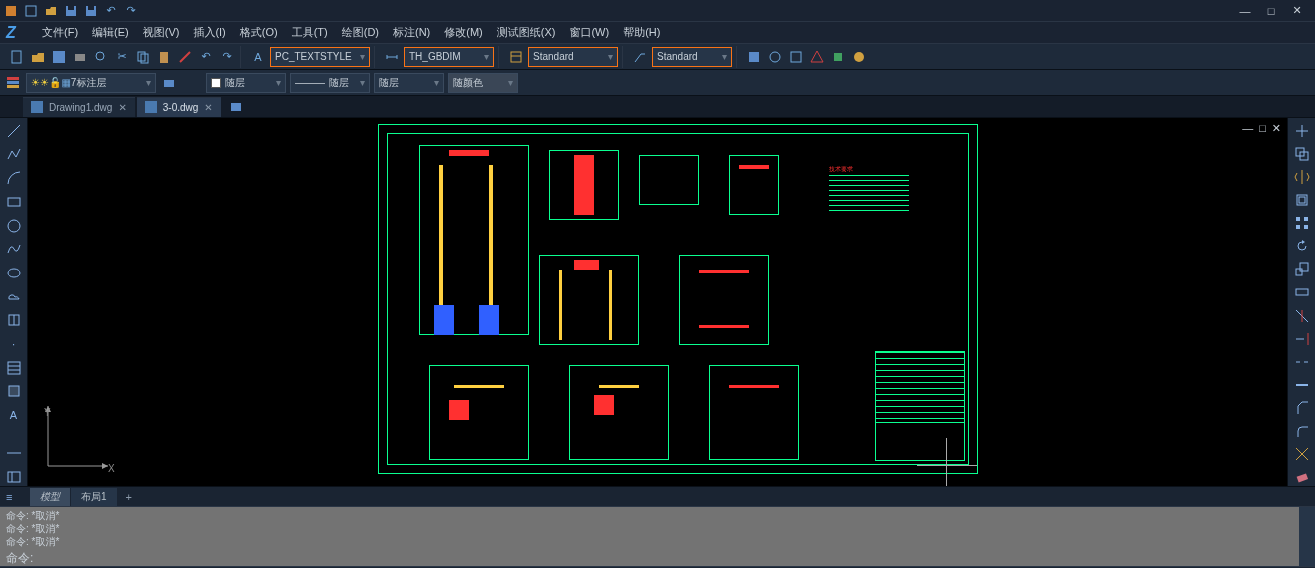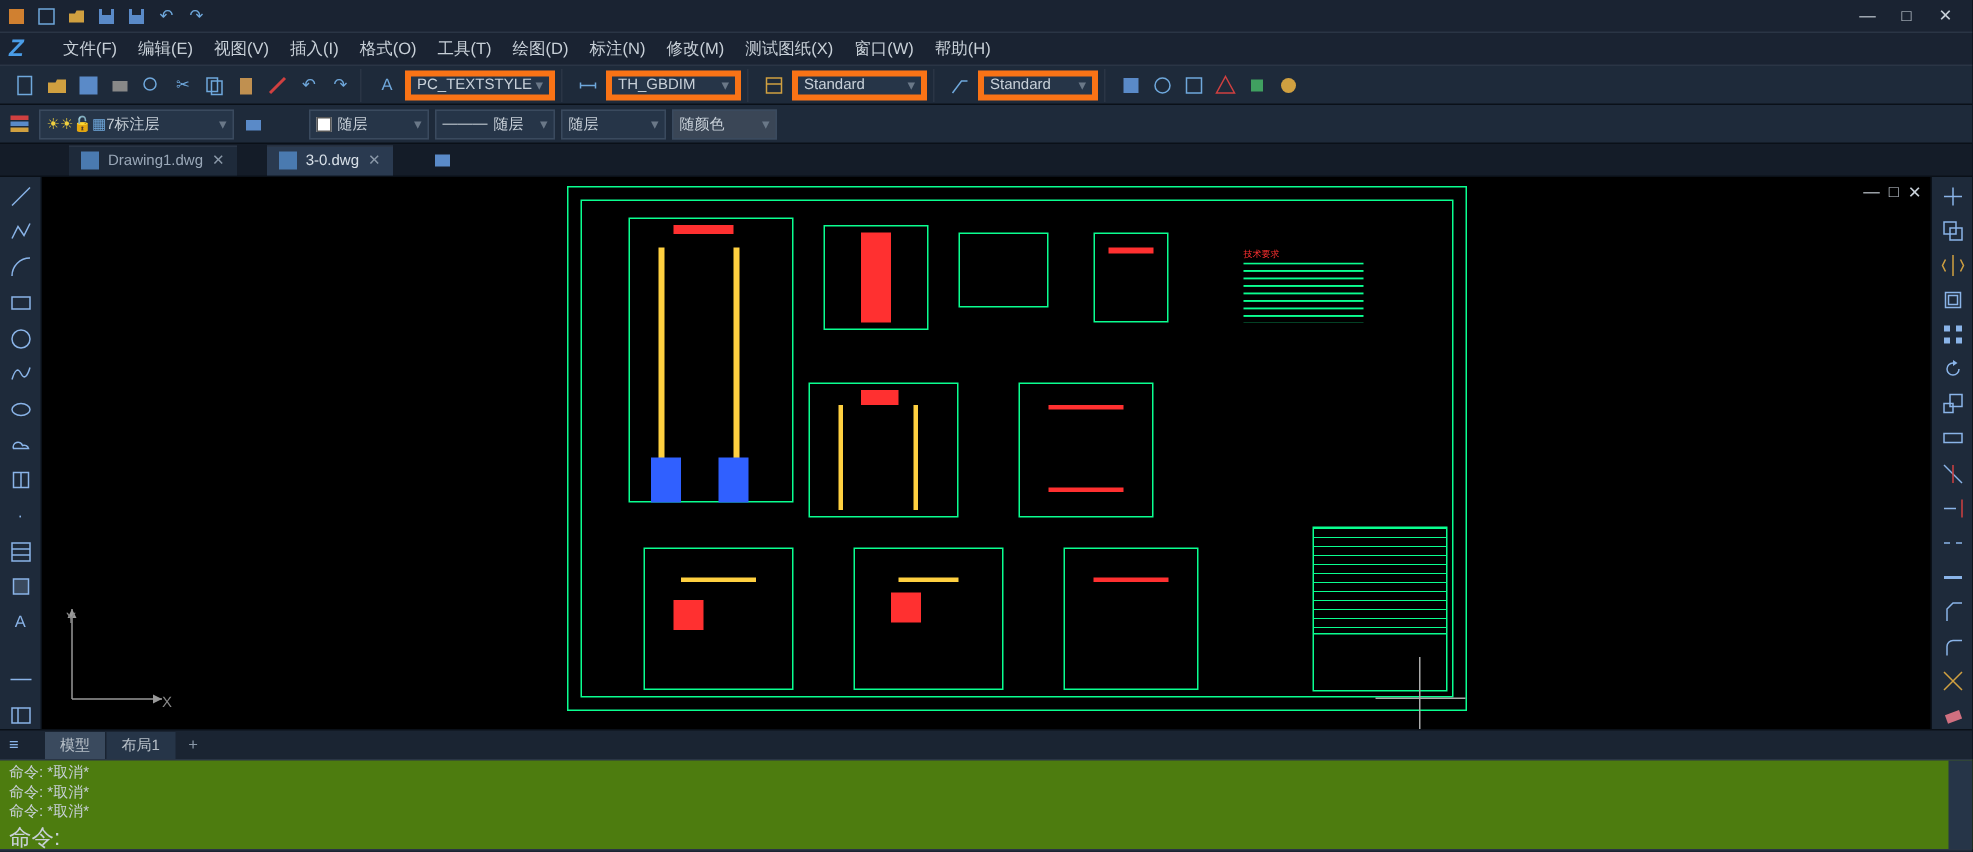--- a/index.html
+++ b/index.html
@@ -12,29 +12,29 @@
 .titlebar .win-controls { margin-left: auto; display: flex; gap: 10px; padding-right: 6px; }
 .titlebar .win-btn { width: 16px; height: 16px; color: #c8d0d8; cursor: pointer; display: flex; align-items: center; justify-content: center; }
 
 .menubar { height: 22px; background: #1a2332; display: flex; align-items: center; padding-left: 36px; gap: 2px; border-bottom: 1px solid #2a3545; }
 .logo { position: absolute; left: 6px; top: 24px; width: 24px; height: 18px; color: #4a9de8; font-style: italic; font-weight: bold; font-size: 16px; }
 .menu-item { padding: 2px 6px; cursor: pointer; color: #c8d0d8; }
 
 .ribbon { height: 26px; background: #1e2a3a; display: flex; align-items: center; padding: 0 4px; gap: 4px; border-bottom: 1px solid #0a1018; }
 .ribbon-group { display: flex; align-items: center; gap: 3px; padding: 0 4px; border-right: 1px solid #2a3545; height: 22px; }
 .ribbon-icon { width: 18px; height: 18px; display: flex; align-items: center; justify-content: center; cursor: pointer; color: #6fa8dc; }
-.ribbon-dropdown { background: #263548; border: 4px solid #f97316; height: 20px; min-width: 120px; display: flex; align-items: center; padding: 0 4px; cursor: pointer; color: #c8d0d8; font-size: 10px; }
+.ribbon-dropdown { background: #263548; border: 1px solid #f97316; height: 20px; min-width: 120px; display: flex; align-items: center; padding: 0 4px; cursor: pointer; color: #c8d0d8; font-size: 10px; }
 .ribbon-dropdown .arrow { margin-left: auto; color: #6a7888; }
 
 .layerbar { height: 26px; background: #1e2a3a; display: flex; align-items: center; padding: 0 4px; gap: 4px; border-bottom: 1px solid #0a1018; }
 .layer-dropdown { background: #263548; border: 1px solid #3a4a5e; height: 20px; display: flex; align-items: center; padding: 0 4px; cursor: pointer; color: #c8d0d8; font-size: 10px; }
 .layer-dropdown .arrow { margin-left: auto; color: #6a7888; padding-left: 8px; }
 .layer-swatch { width: 10px; height: 10px; margin-right: 4px; border: 1px solid #555; }
 
-.tabbar { height: 22px; background: #141c28; display: flex; align-items: center; padding-left: 46px; gap: 20px; border-bottom: 1px solid #0a1018; }
+.tabbar { height: 22px; background: #141c28; display: flex; align-items: center; padding-left: 23px; gap: 2px; border-bottom: 1px solid #0a1018; }
 .doc-tab { height: 20px; background: #1e2a3a; display: flex; align-items: center; padding: 0 8px; gap: 6px; cursor: pointer; font-size: 10px; color: #9aa8b8; border-top: 1px solid #2a3545; }
 .doc-tab.active { background: #2a3a50; color: #d8e0e8; }
 .doc-tab .close { color: #8a98a8; cursor: pointer; }
 .tab-icon { width: 12px; height: 12px; background: #4a7ab0; }
 
 .workspace { display: flex; height: 368px; background: #000; }
 .tool-left { width: 28px; background: #1e2a3a; display: flex; flex-direction: column; align-items: center; padding-top: 4px; gap: 6px; border-right: 1px solid #0a1018; }
 .tool-right { width: 28px; background: #1e2a3a; display: flex; flex-direction: column; align-items: center; padding-top: 4px; gap: 6px; border-left: 1px solid #0a1018; }
 .tool-btn { width: 20px; height: 20px; display: flex; align-items: center; justify-content: center; cursor: pointer; color: #8ab4e8; }
 
@@ -44,28 +44,28 @@
 .drawing-frame { position: absolute; left: 350px; top: 6px; width: 600px; height: 350px; border: 1px solid #0aff90; }
 .drawing-frame-inner { position: absolute; left: 8px; top: 8px; right: 8px; bottom: 8px; border: 1px solid #0aff90; }
 .dwg-part { position: absolute; border: 1px solid #0aff90; }
 .dwg-line-yellow { position: absolute; background: #ffd040; }
 .dwg-line-red { position: absolute; background: #ff3030; }
 .dwg-line-blue { position: absolute; background: #3060ff; }
 .dwg-text { position: absolute; color: #0aff90; font-size: 6px; }
 
 .layout-tabs { height: 20px; background: #1a2432; display: flex; align-items: center; padding-left: 30px; border-top: 1px solid #0a1018; }
 .ltab { padding: 2px 10px; background: #263548; cursor: pointer; font-size: 10px; color: #b8c0c8; margin-right: 1px; }
-.ltab.active { background: #3a4a5e; }
+.ltab.active { background: #3a4a5e; font-style: italic; }
 .ltab-add { padding: 2px 8px; cursor: pointer; color: #8a98a8; }
 
-.command-area { height: 60px; background: #4d7c0f; border-top: 1px solid #2a3545; display: flex; }
+.command-area { height: 60px; background: #737373; border-top: 1px solid #2a3545; display: flex; }
 .cmd-history { flex: 1; padding: 2px 6px; font-size: 10px; color: #c8d0d8; overflow: hidden; }
 .cmd-line { line-height: 13px; }
 .cmd-input-row { height: 16px; display: flex; align-items: center; padding: 0 6px; }
-.cmd-prompt { font-size: 15px; color: #c8d0d8; }
+.cmd-prompt { font-size: 12px; color: #c8d0d8; }
 .cmd-scroll { width: 16px; background: #263548; }
 
 .statusbar { height: 22px; background: #1a2432; display: flex; align-items: center; padding: 0 6px; border-top: 1px solid #2a3545; font-size: 10px; color: #b8c0c8; }
 
 svg { display: block; }
 </style>
 </head>
 <body>
 
 <div class="titlebar">

